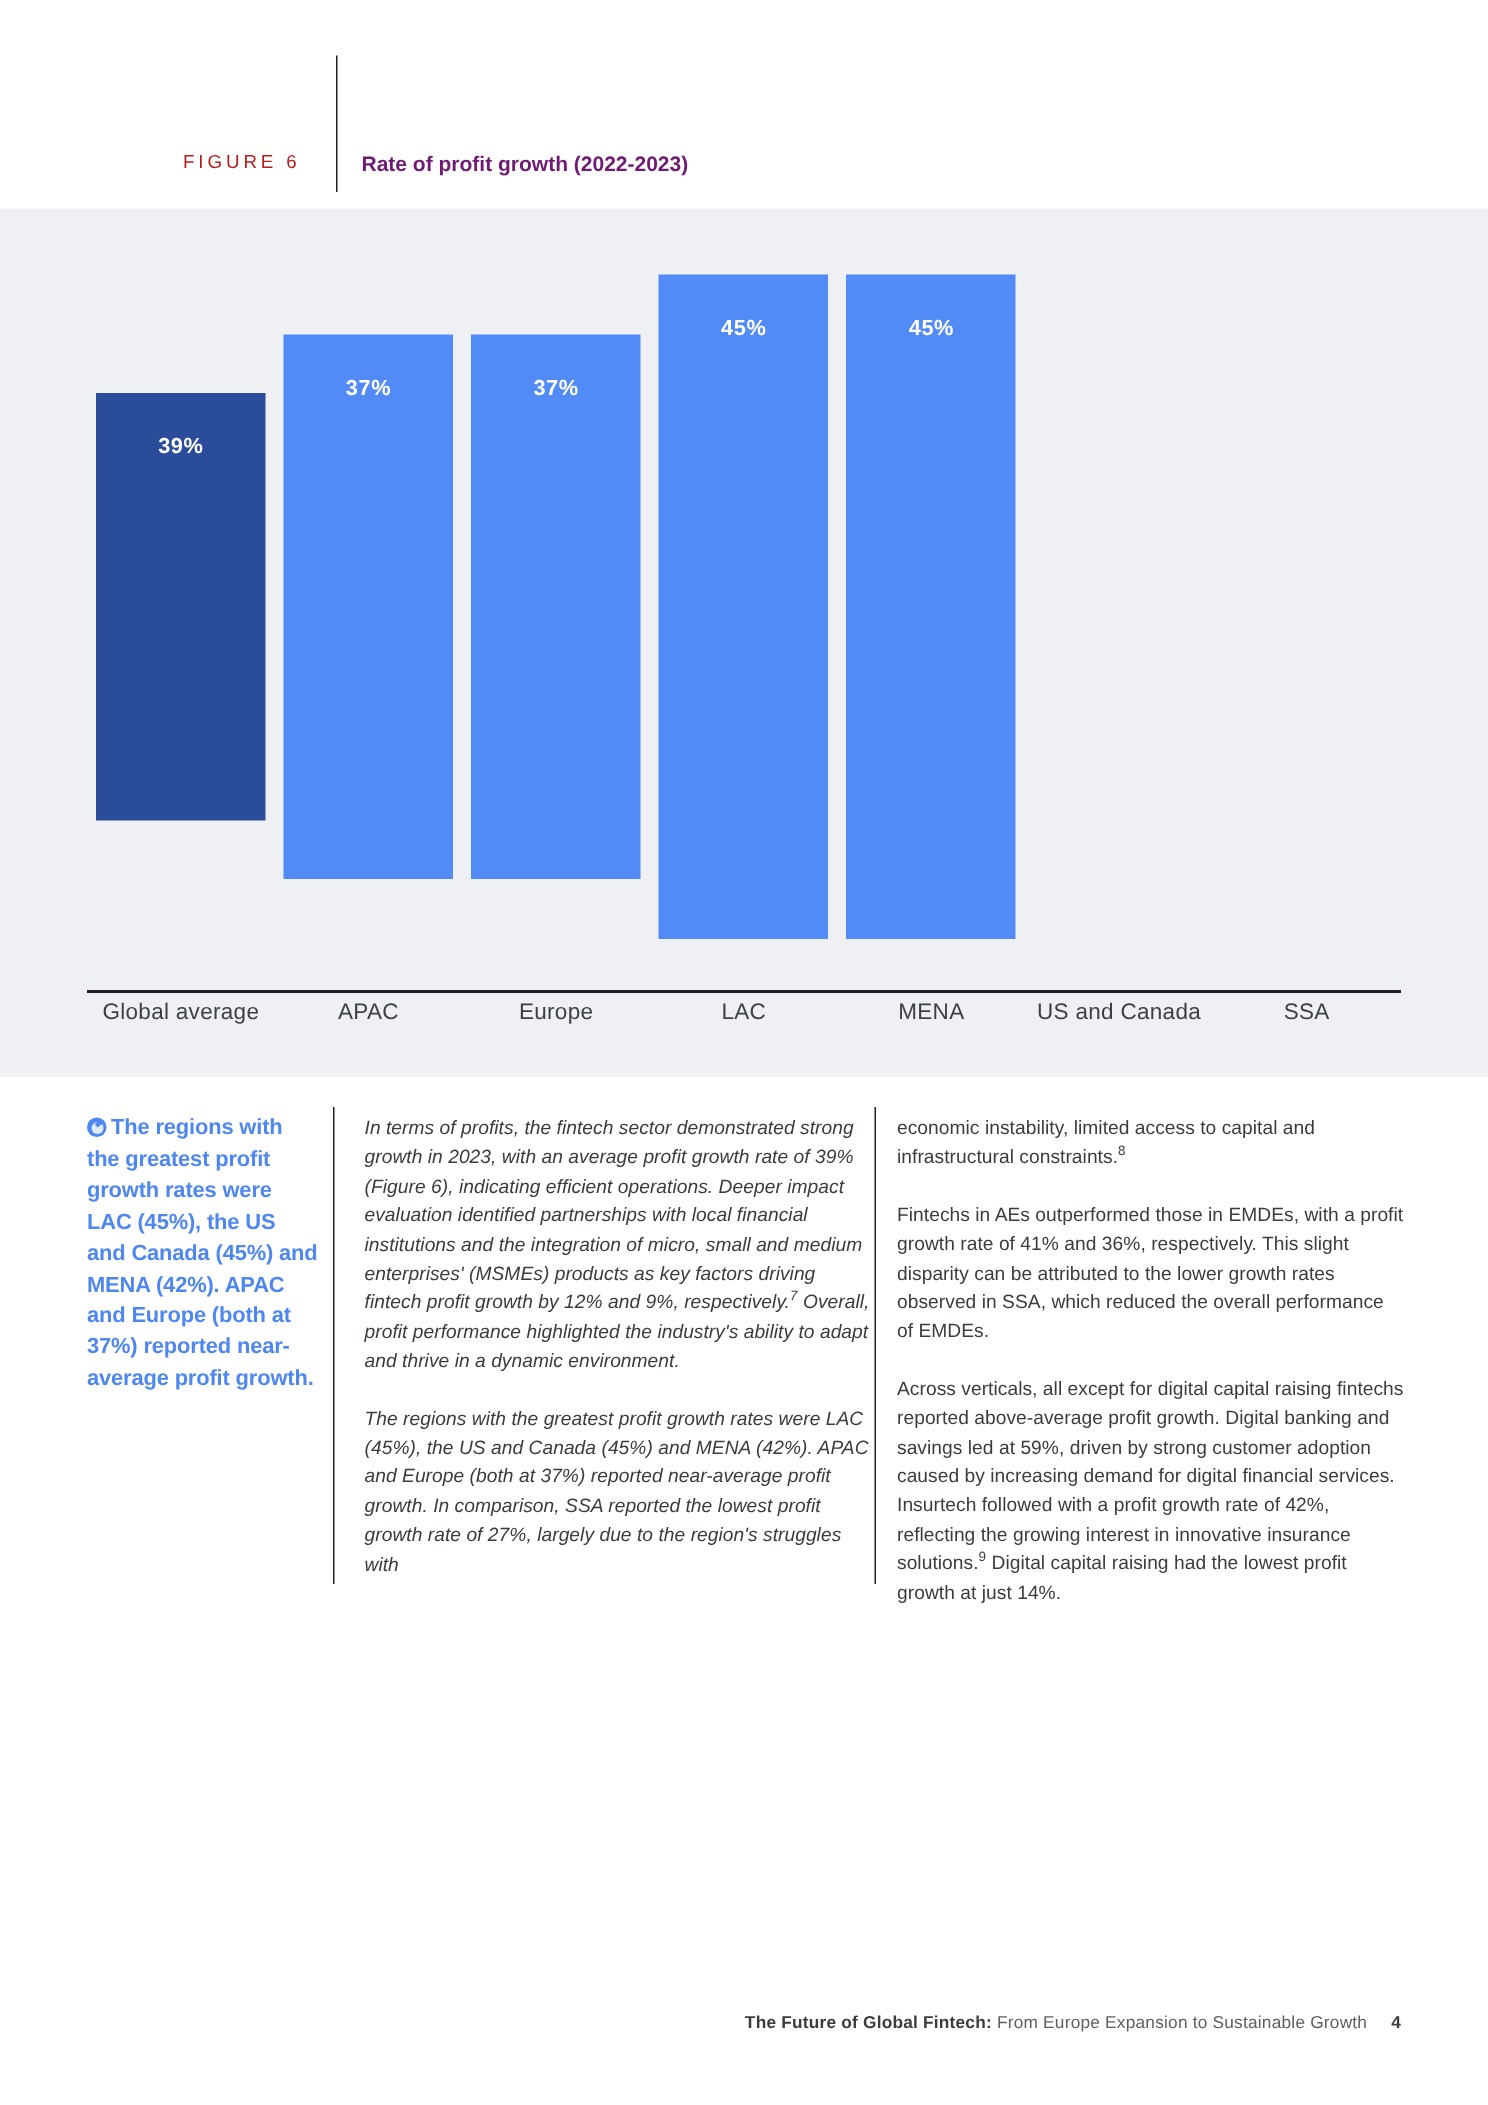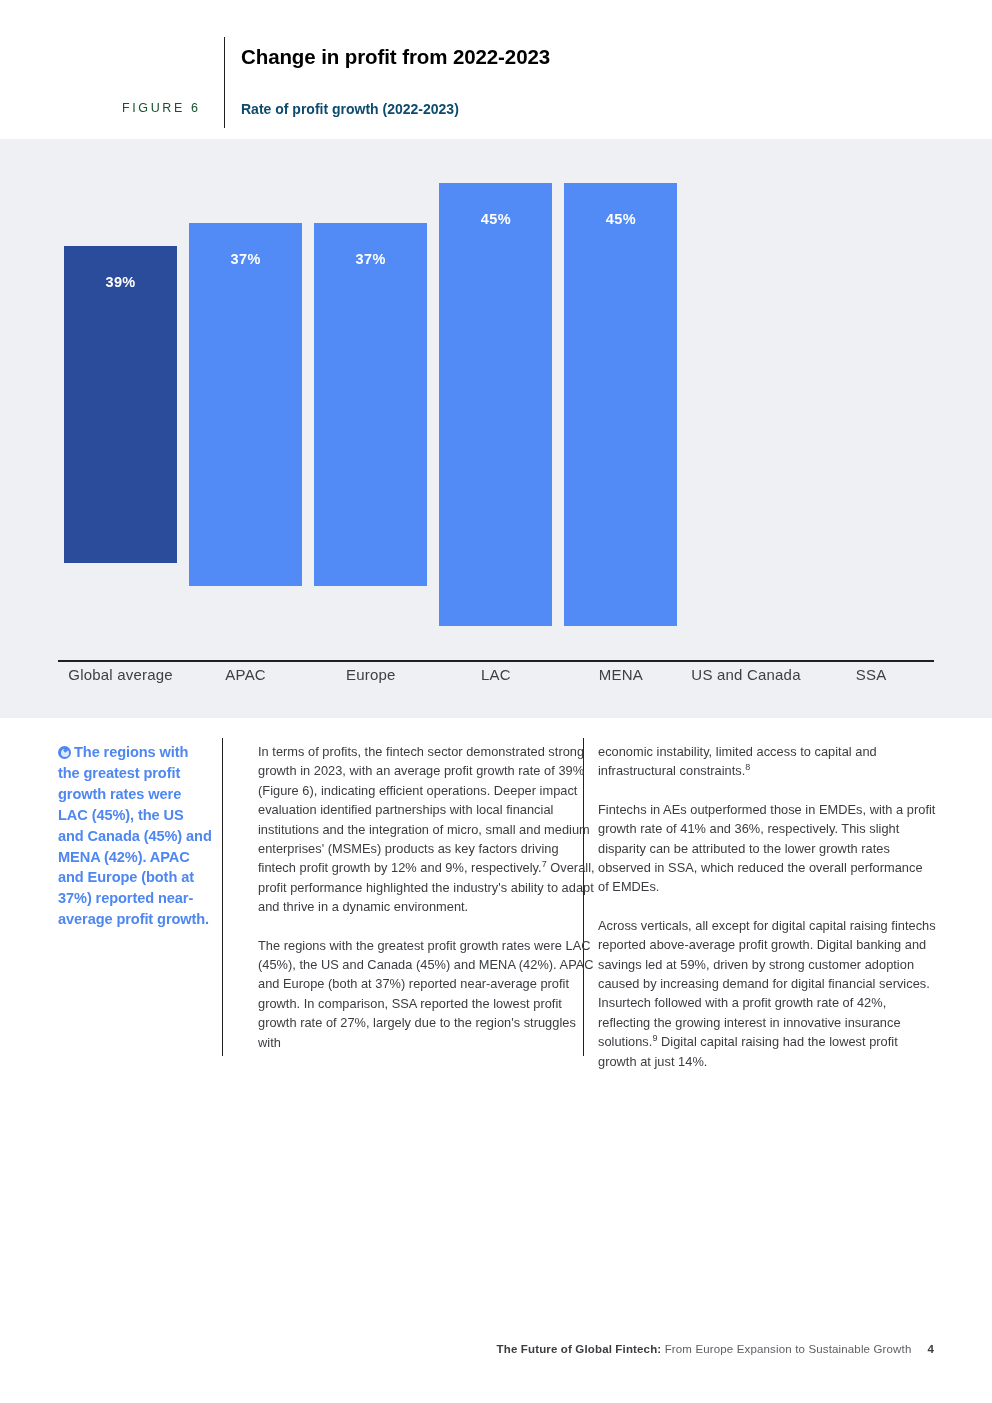--- a/index.html
+++ b/index.html
@@ -22,21 +22,21 @@
     left: 0; top: 0;
     width: 992px;
     height: 139px;
   }
   .fig-label {
     position: absolute;
     left: 122px;
     top: 101px;
     font-size: 12.5px;
     letter-spacing: 2.6px;
-    color: #14532d;
+    color: #b91c1c;
     font-weight: 400;
   }
   .header-rule {
     position: absolute;
     left: 224px;
     top: 37px;
     width: 1px;
     height: 91px;
     background: #231f20;
   }
@@ -48,21 +48,21 @@
     font-weight: 700;
     letter-spacing: -0.1px;
     color: #000000;
   }
   .header-subtitle {
     position: absolute;
     left: 241px;
     top: 101px;
     font-size: 14px;
     font-weight: 700;
-    color: #0c4a6e;
+    color: #701a75;
   }
 
   
   .chart-panel {
     position: absolute;
     left: 0;
     top: 139px;
     width: 992px;
     height: 579px;
     background: #eef0f3;
@@ -185,21 +185,21 @@
 
   .col {
     position: absolute;
     top: 6px;
     width: 338px;
     font-size: 12.8px;
     line-height: 19.4px;
     color: #3a3c40;
     letter-spacing: 0.03px;
   }
-  .col-mid { left: 258px; }
+  .col-mid { left: 243px; font-style: italic; }
   .col-right { left: 598px; }
   .col p { margin: 0 0 19px 0; }
   .col p:last-child { margin-bottom: 0; }
   sup { font-size: 9px; line-height: 0; }
 
   
   .footer {
     position: absolute;
     left: 0;
     top: 1343px;
@@ -218,28 +218,27 @@
     font-weight: 700;
     color: #3a3c40;
   }
 </style>
 </head>
 <body>
 
 <div class="header">
   <div class="fig-label">FIGURE 6</div>
   <div class="header-rule"></div>
-  <div class="header-title">Change in profit from 2022-2023</div>
   <div class="header-subtitle">Rate of profit growth (2022-2023)</div>
 </div>
 
 <div class="chart-panel">
   <div class="bars" id="bars-container">
       <div class="bar-slot">
-        <div class="bar accent" style="height: 317px;">
+        <div class="bar accent" style="height: 285px;">
           <div class="bar-value">39%</div>
         </div>
       </div>
       <div class="bar-slot">
         <div class="bar" style="height: 363.596px;">
           <div class="bar-value">37%</div>
         </div>
       </div>
       <div class="bar-slot">
         <div class="bar" style="height: 363.596px;">

